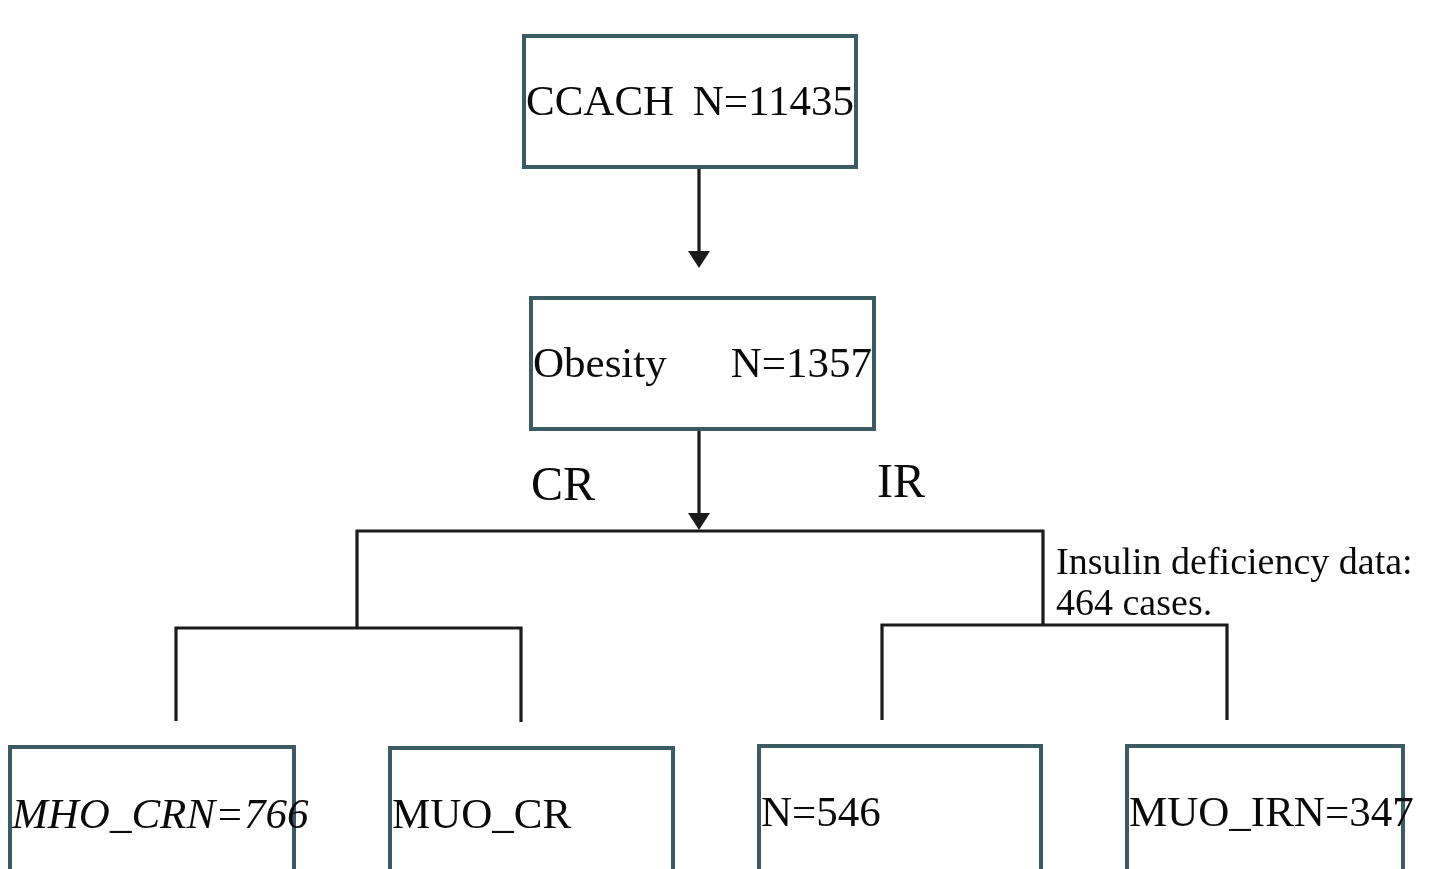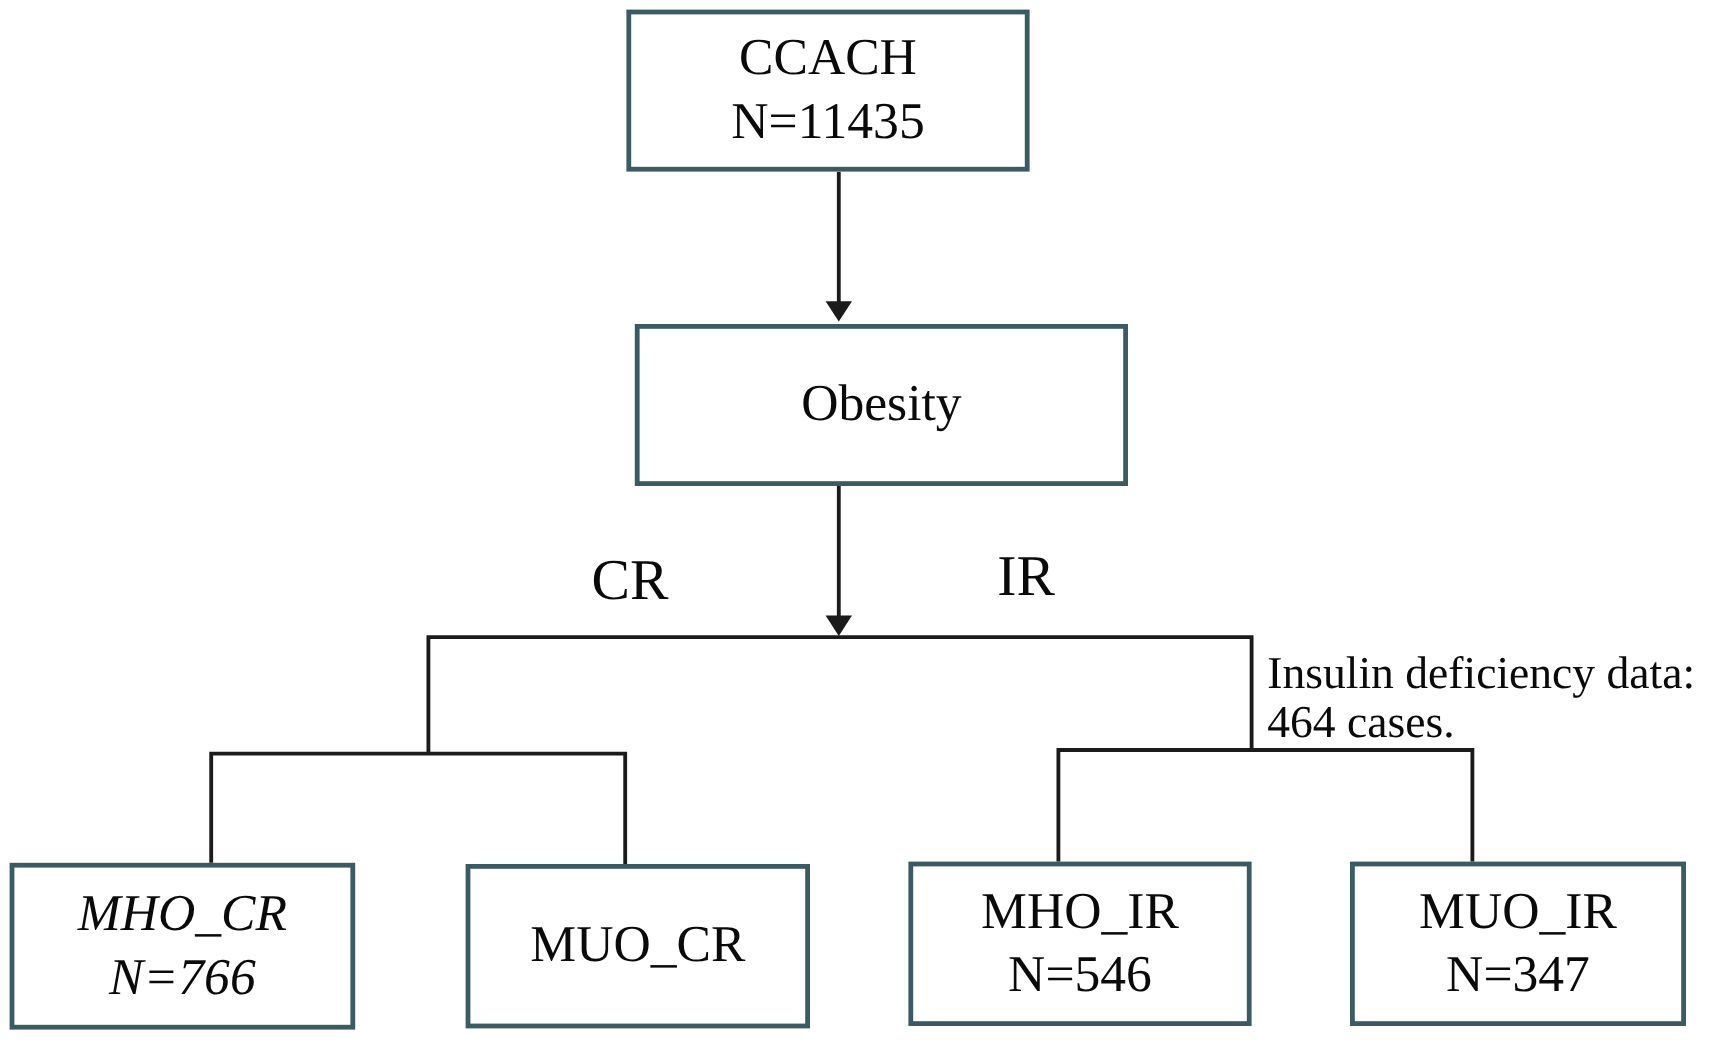--- a/index.html
+++ b/index.html
@@ -32,38 +32,39 @@
   }
   .connectors polygon {
     fill: var(--line-color);
     stroke: none;
   }
   .node {
     position: absolute;
     background: var(--bg-color);
     border: 4px solid var(--box-border);
     display: flex;
-    flex-direction: column;
+    flex-direction: row;
     align-items: center;
-    justify-content: center;
+    justify-content: space-between;
     text-align: center;
     font-size: 43px;
     line-height: 1.22;
     white-space: nowrap;
+    margin-top: 26px;
   }
   .node-ccach  { left: 522px;  top: 8px;   width: 336px; height: 135px; }
-  .node-obesity{ left: 529px;  top: 270px; width: 411px; height: 135px; }
+  .node-obesity{ left: 529px;  top: 270px; width: 347px; height: 135px; }
   .node-mho-cr { left: 8px;    top: 719px; width: 288px; height: 139px; font-style: italic; }
   .node-muo-cr { left: 388px;  top: 720px; width: 287px; height: 137px; }
   .node-mho-ir { left: 757px;  top: 718px; width: 286px; height: 137px; }
   .node-muo-ir { left: 1125px; top: 718px; width: 280px; height: 137px; }
   .branch-label {
     position: absolute;
     width: 140px;
-    text-align: center;
+    text-align: right;
     font-size: 48px;
     line-height: 1;
   }
   .branch-label-cr { left: 455px; top: 460px; }
   .branch-label-ir { left: 785px; top: 457px; }
   .annotation {
     position: absolute;
     left: 1056px;
     top: 541px;
     width: 378px;
@@ -93,20 +94,21 @@
     <polyline points="882,720 882,625 1227,625 1227,720"></polyline>
   </svg>
 
   <div class="node node-ccach">
     <span class="node-label">CCACH</span>
     <span class="node-count">N=11435</span>
   </div>
 
   <div class="node node-obesity">
     <span class="node-label">Obesity</span>
+    <span class="node-count">N=1357</span>
   </div>
 
   <div class="branch-label branch-label-cr">CR</div>
 
   <div class="branch-label branch-label-ir">IR</div>
 
   <div class="annotation">
     <span>Insulin deficiency data:</span>
     <span>464 cases.</span>
   </div>
@@ -114,21 +116,20 @@
   <div class="node node-mho-cr">
     <span class="node-label">MHO_CR</span>
     <span class="node-count">N=766</span>
   </div>
 
   <div class="node node-muo-cr">
     <span class="node-label">MUO_CR</span>
   </div>
 
   <div class="node node-mho-ir">
-    <span class="node-label">MHO_IR</span>
     <span class="node-count">N=546</span>
   </div>
 
   <div class="node node-muo-ir">
     <span class="node-label">MUO_IR</span>
     <span class="node-count">N=347</span>
   </div>
 
 </div>
 

